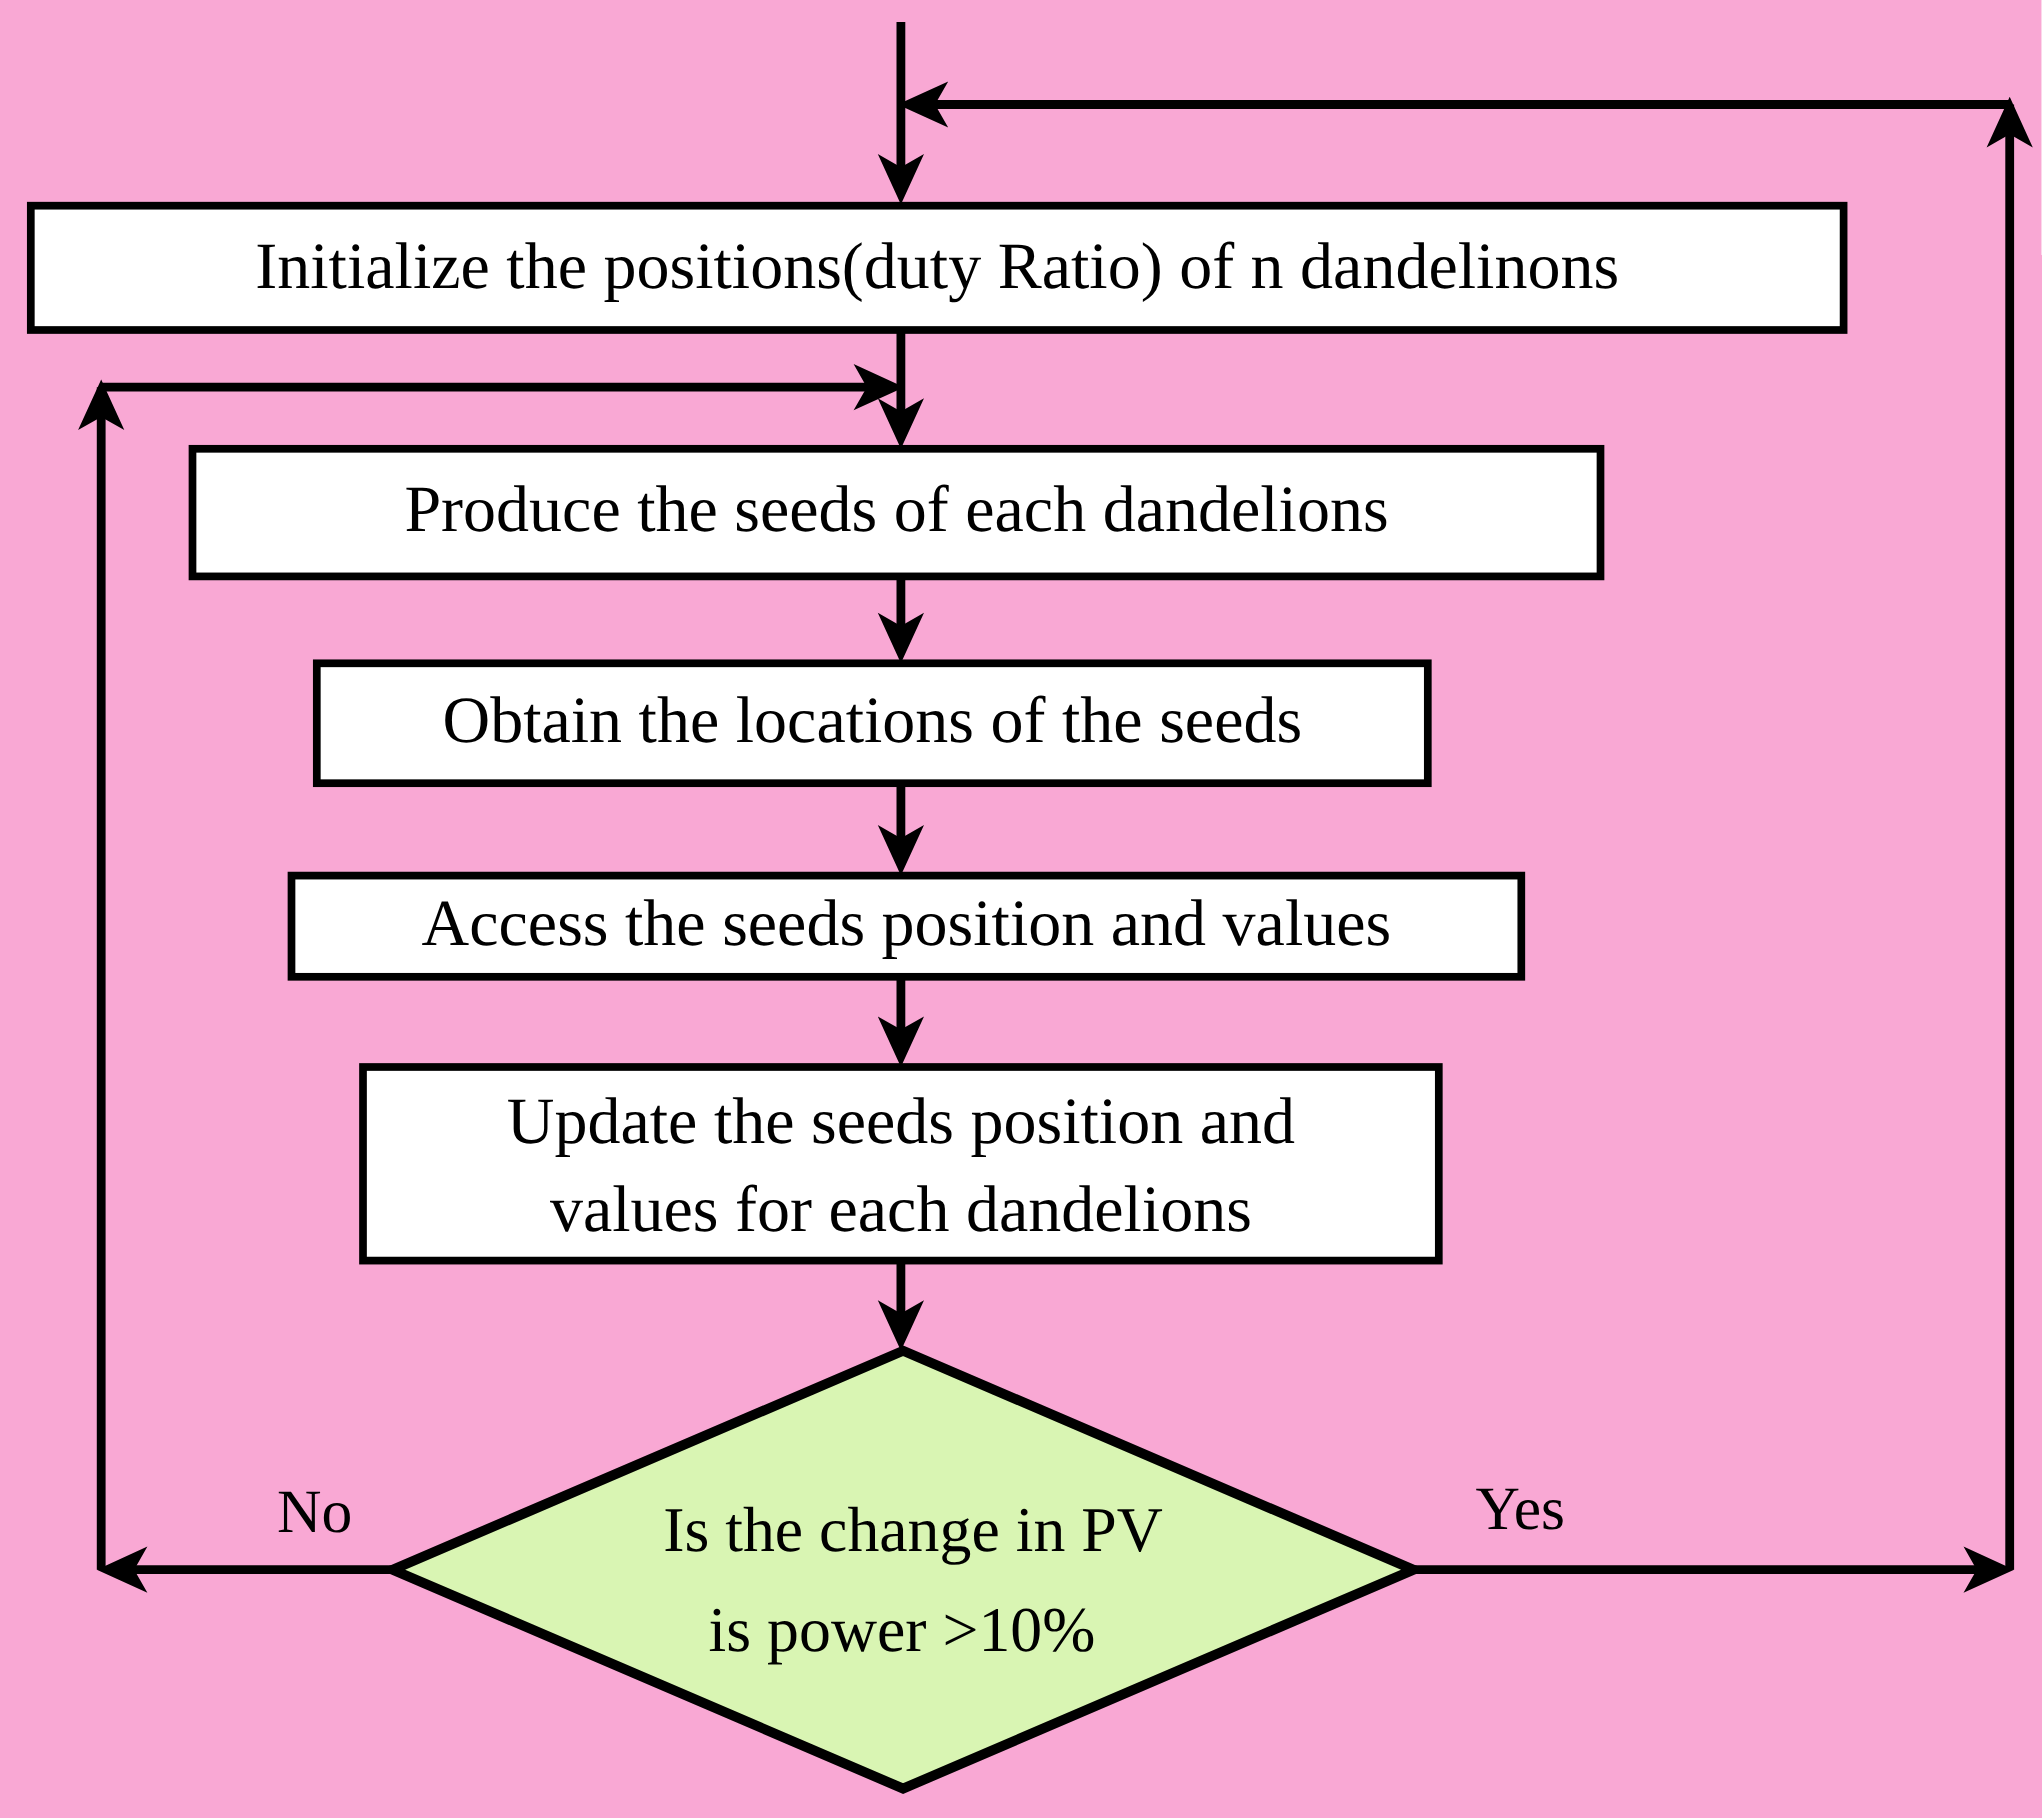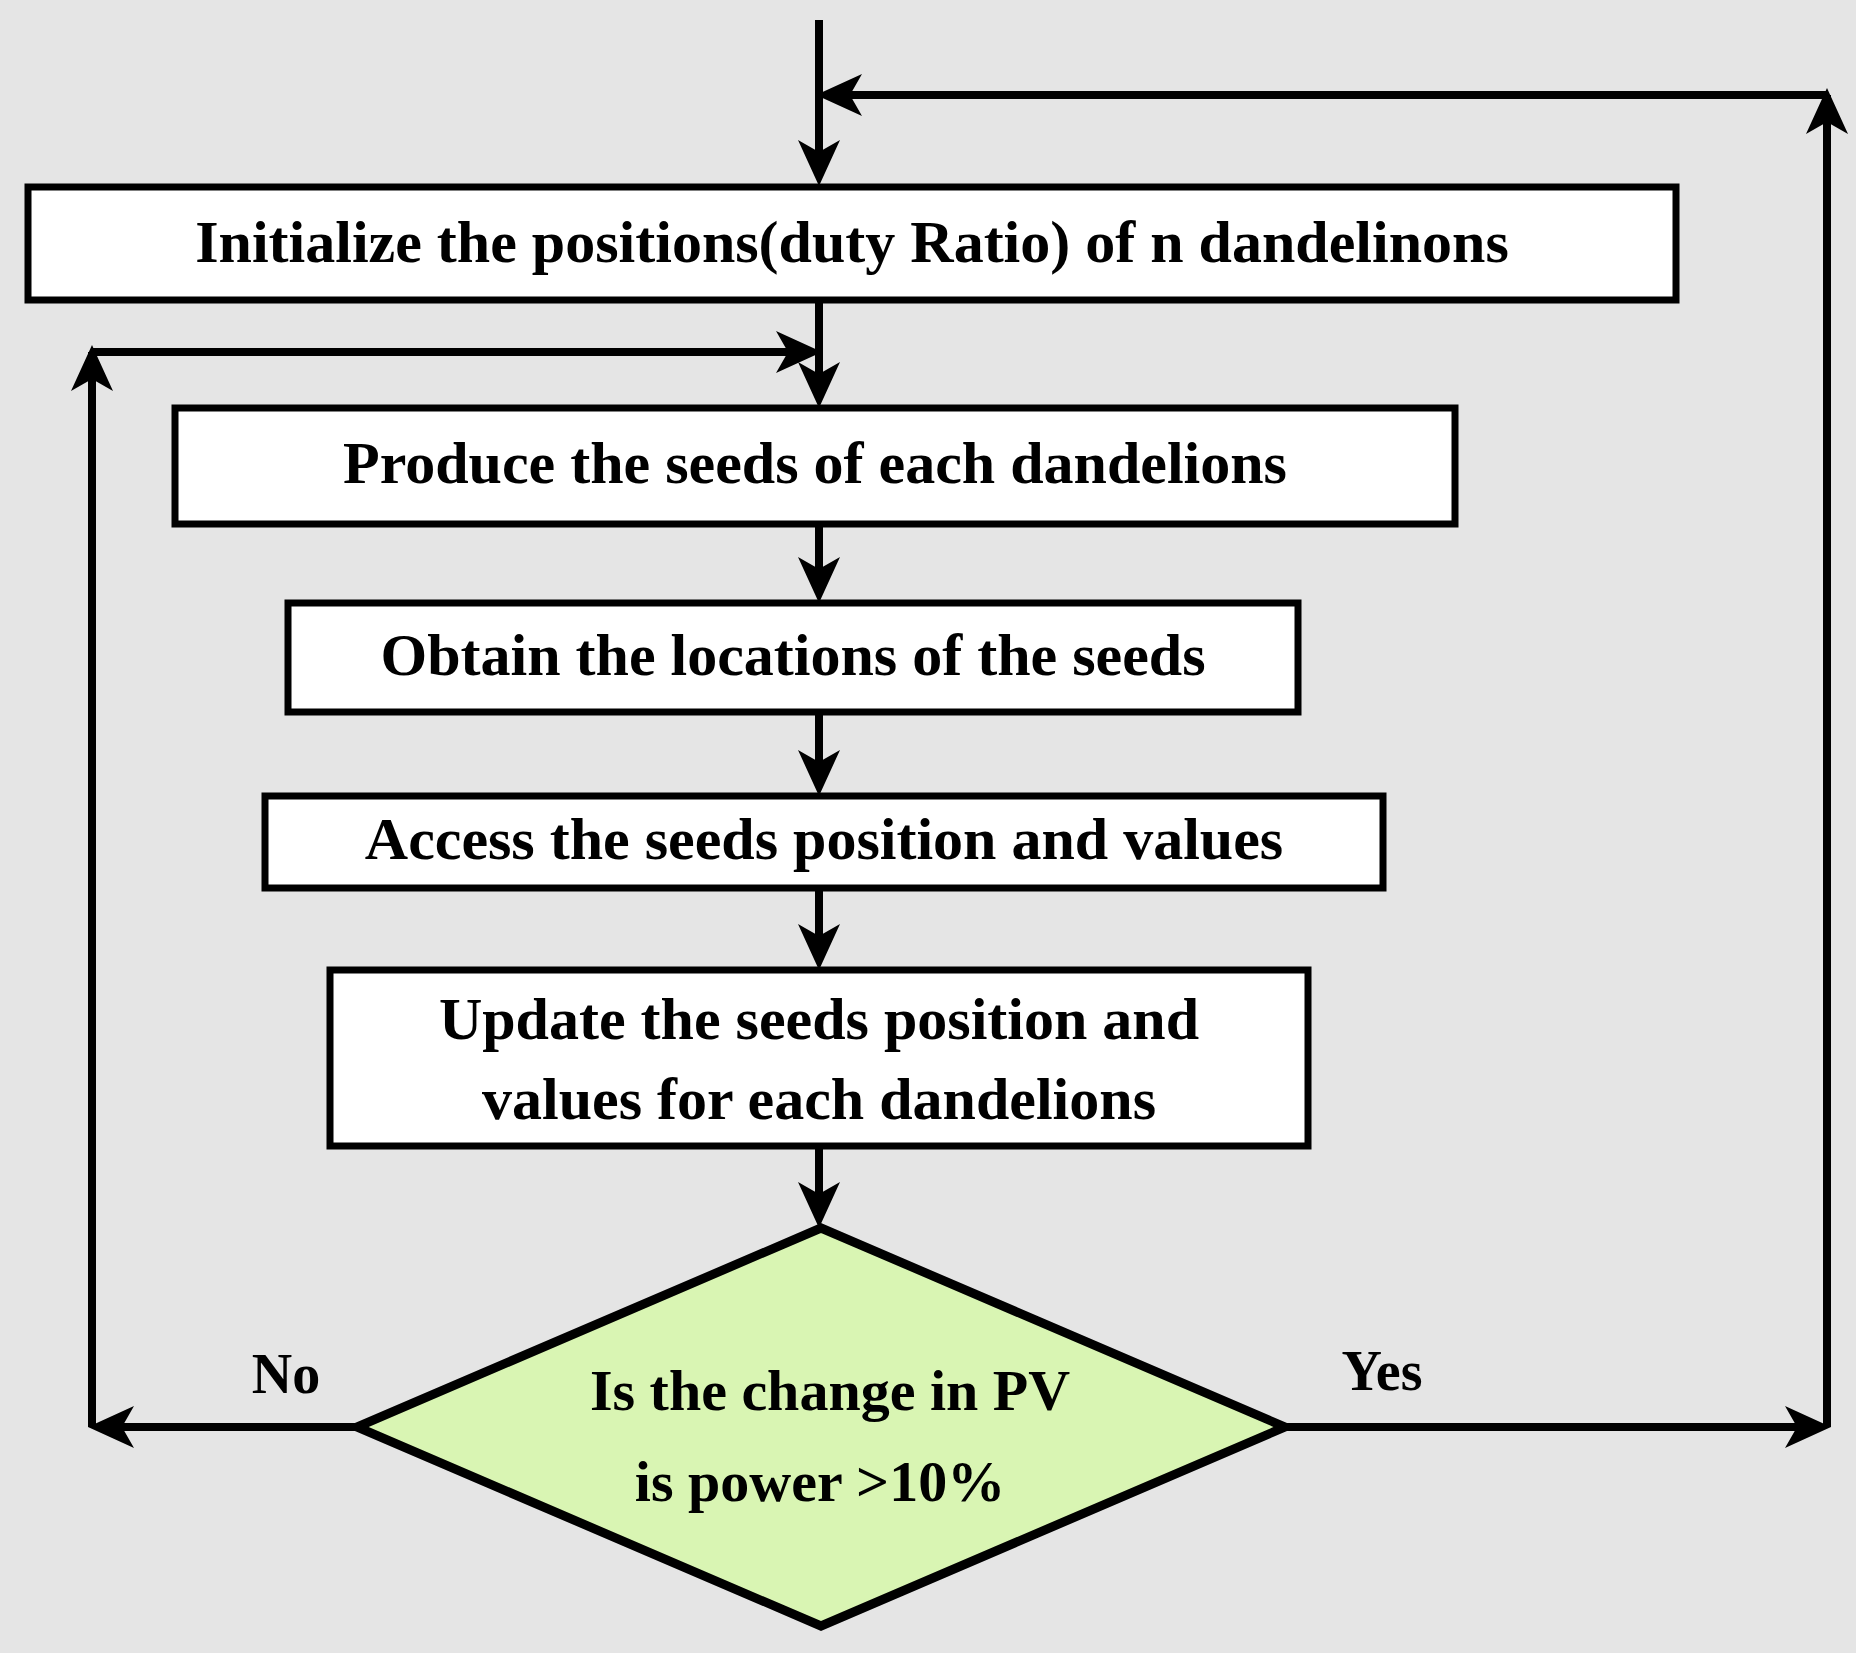--- a/index.html
+++ b/index.html
@@ -10,22 +10,21 @@
   body {
     width: 1856px;
     height: 1653px;
     font-family: "Liberation Serif", "DejaVu Serif", serif;
     overflow: hidden;
   }
   #flowchart-root {
     position: relative;
     width: 1856px;
     height: 1653px;
-    background: #e5e5e5;
-    font-weight: bold;
+    background: #f9a8d4;
   }
   svg.chart-svg {
     position: absolute;
     top: 0;
     left: 0;
     width: 1856px;
     height: 1653px;
     display: block;
   }
   .node-text {

